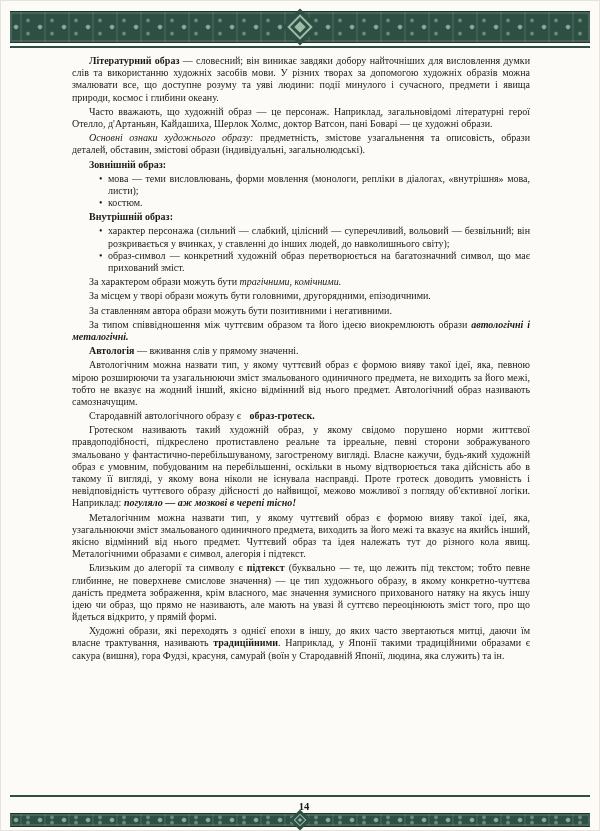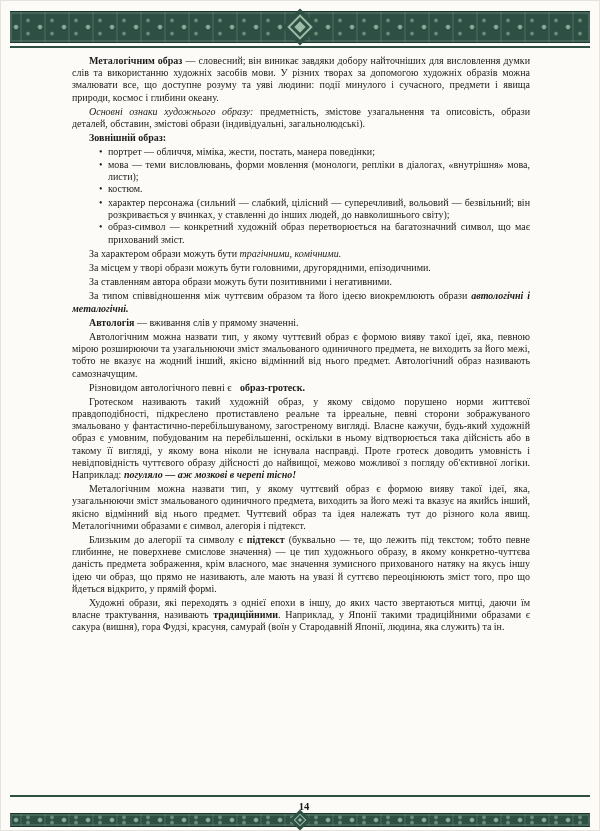--- a/index.html
+++ b/index.html
@@ -65,39 +65,40 @@
 <body>
 
 <div class="page">
 
   <div class="band band-top">
     <div class="diamond"></div>
   </div>
   <div class="rule rule-top"></div>
 
   <div class="content">
-      <p><span style="font-weight: bold;">Металогічним образ</span><span> — словесний; він виникає завдяки добору найточніших для висловлення думки слів та використанню художніх засобів мови. У різних творах за допомогою художніх образів можна змалювати все, що доступне розуму та уяві людини: події минулого і сучасного, предмети і явища природи, космос і глибини океану.</span></p>
+      <p><span style="font-weight: bold;">Літературний образ</span><span> — словесний; він виникає завдяки добору найточніших для висловлення думки слів та використанню художніх засобів мови. У різних творах за допомогою художніх образів можна змалювати все, що доступне розуму та уяві людини: події минулого і сучасного, предмети і явища природи, космос і глибини океану.</span></p>
+      <p><span>Часто вважають, що художній образ — це персонаж. Наприклад, загальновідомі літературні герої Отелло, д'Артаньян, Кайдашиха, Шерлок Холмс, доктор Ватсон, пані Боварі — це художні образи.</span></p>
       <p><span style="font-style: italic;">Основні ознаки художнього образу:</span><span> предметність, змістове узагальнення та описовість, образи деталей, обставин, змістові образи (індивідуальні, загальнолюдські).</span></p>
       <p><span style="font-weight: bold;">Зовнішній образ:</span></p>
       <ul>
-        <li><span>портрет — обличчя, міміка, жести, постать, манера поведінки;</span></li>
         <li><span>мова — теми висловлювань, форми мовлення (монологи, репліки в діалогах, «внутрішня» мова, листи);</span></li>
         <li><span>костюм.</span></li>
       </ul>
+      <p><span style="font-weight: bold;">Внутрішній образ:</span></p>
       <ul>
         <li><span>характер персонажа (сильний — слабкий, цілісний — суперечливий, вольовий — безвільний; він розкривається у вчинках, у ставленні до інших людей, до навколишнього світу);</span></li>
         <li><span>образ-символ — конкретний художній образ перетворюється на багатозначний символ, що має прихований зміст.</span></li>
       </ul>
       <p><span>За характером образи можуть бути </span><span style="font-style: italic;">трагічними, комічними.</span></p>
       <p><span>За місцем у творі образи можуть бути </span><span style="">головними, другорядними, епізодичними.</span></p>
       <p><span>За ставленням автора образи можуть бути </span><span style="">позитивними і негативними.</span></p>
       <p><span>За типом співвідношення між чуттєвим образом та його ідеєю виокремлюють образи </span><span style="font-weight: bold; font-style: italic;">автологічні і металогічні.</span></p>
       <p><span style="font-weight: bold;">Автологія</span><span> — вживання слів у прямому значенні.</span></p>
       <p><span>Автологічним можна назвати тип, у якому чуттєвий образ є формою вияву такої ідеї, яка, певною мірою розширюючи та узагальнюючи зміст змальованого одиничного предмета, не виходить за його межі, тобто не вказує на жодний інший, якісно відмінний від нього предмет. Автологічний образ називають самозначущим.</span></p>
-      <p><span>Різновидом автологічного певні є </span><span style="font-weight: bold; margin-left: 6px;">образ-гротеск.</span></p>
+      <p><span>Стародавній автологічного образу є </span><span style="font-weight: bold; margin-left: 6px;">образ-гротеск.</span></p>
       <p><span>Гротеском називають такий художній образ, у якому свідомо порушено норми життєвої правдоподібності, підкреслено протиставлено реальне та ірреальне, певні сторони зображуваного змальовано у фантастично-перебільшуваному, загостреному вигляді. Власне кажучи, будь-який художній образ є умовним, побудованим на перебільшенні, оскільки в ньому відтворюється така дійсність або в такому її вигляді, у якому вона ніколи не існувала насправді. Проте гротеск доводить умовність і невідповідність чуттєвого образу дійсності до найвищої, межово можливої з погляду об'єктивної логіки. Наприклад: </span><span style="font-weight: bold; font-style: italic;">погуляло — аж мозкові в черепі тісно!</span></p>
       <p><span>Металогічним можна назвати тип, у якому чуттєвий образ є формою вияву такої ідеї, яка, узагальнюючи зміст змальованого одиничного предмета, виходить за його межі та вказує на якийсь інший, якісно відмінний від нього предмет. Чуттєвий образ та ідея належать тут до різного кола явищ. Металогічними образами є символ, алегорія і підтекст.</span></p>
       <p><span>Близьким до алегорії та символу є </span><span style="font-weight: bold;">підтекст</span><span> (буквально — те, що лежить під текстом; тобто певне глибинне, не поверхневе смислове значення) — це тип художнього образу, в якому конкретно-чуттєва даність предмета зображення, крім власного, має значення зумисного прихованого натяку на якусь іншу ідею чи образ, що прямо не називають, але мають на увазі й суттєво переоцінюють зміст того, про що йдеться відкрито, у прямій формі.</span></p>
       <p><span>Художні образи, які переходять з однієї епохи в іншу, до яких часто звертаються митці, даючи їм власне трактування, називають </span><span style="font-weight: bold;">традиційними</span><span>. Наприклад, у Японії такими традиційними образами є сакура (вишня), гора Фудзі, красуня, самурай (воїн у Стародавній Японії, людина, яка служить) та ін.</span></p>
     </div>
 
   <div class="rule rule-bottom"></div>
   <div class="page-number">14</div>
 
   <div class="band band-bottom">

